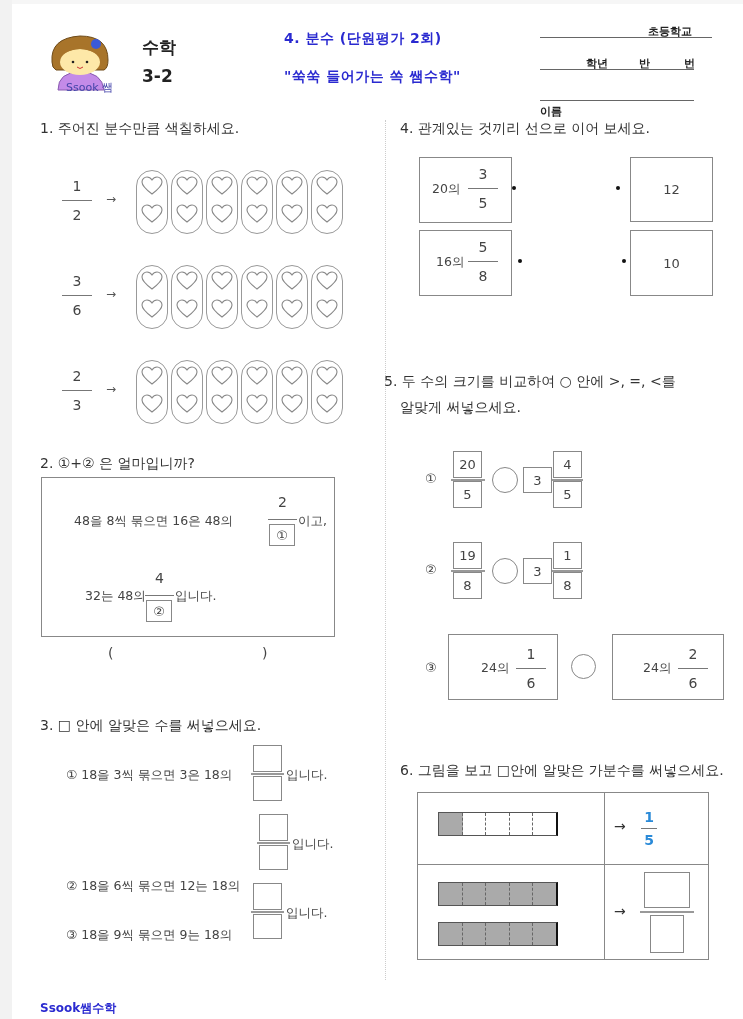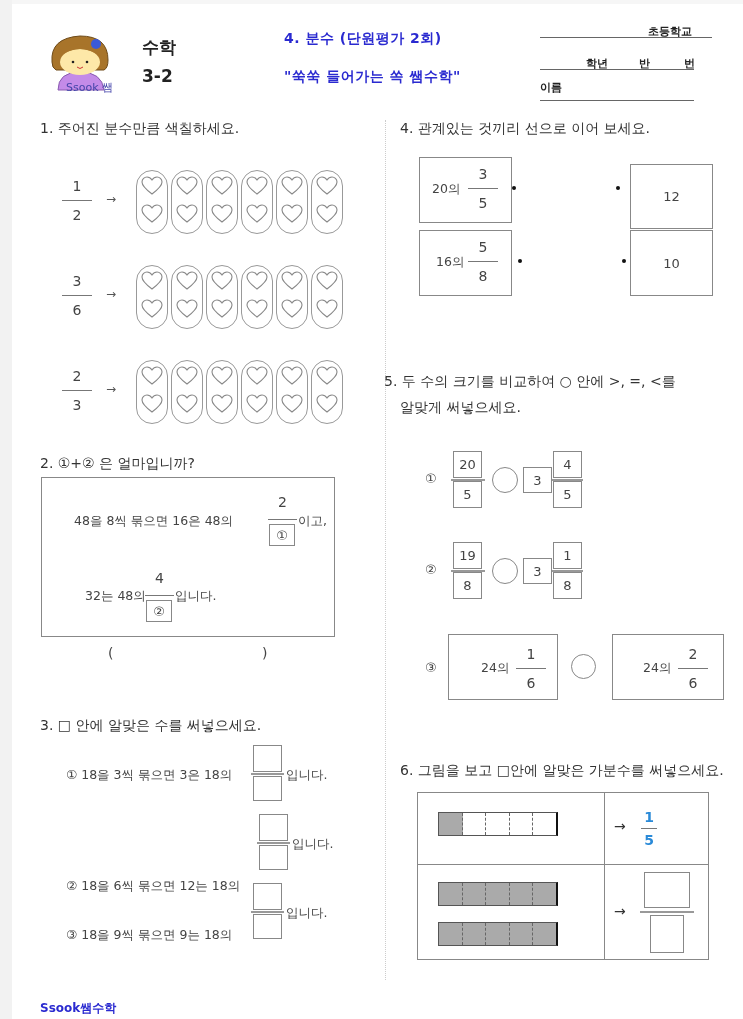--- a/index.html
+++ b/index.html
@@ -68,21 +68,21 @@
 <div class="abs hw grade">3-2</div>
 <div class="abs hw unit-title">4. 분수 (단원평가 2회)</div>
 <div class="abs hw slogan">"쑥쑥 들어가는 쏙 쌤수학"</div>
 
 <div class="abs hdr-lbl" style="left:648px;top:24px;">초등학교</div>
 <div class="abs hline" style="left:540px;top:37px;width:172px;"></div>
 <div class="abs hdr-lbl" style="left:586px;top:56px;">학년</div>
 <div class="abs hdr-lbl" style="left:639px;top:56px;">반</div>
 <div class="abs hdr-lbl" style="left:684px;top:56px;">번</div>
 <div class="abs hline" style="left:540px;top:69px;width:154px;"></div>
-<div class="abs hdr-lbl" style="left:540px;top:80px;text-align:center;">이름</div>
+<div class="abs hdr-lbl" style="left:540px;top:104px;text-align:center;">이름</div>
 <div class="abs hline" style="left:540px;top:100px;width:154px;"></div>
 
 <div class="abs divider"></div>
 
 <div class="abs q-title" style="left:40px;top:120px;">1. 주어진 분수만큼 색칠하세요.</div>
 
 <div id="q1-rows">
     <div class="frac" style="left:62px;top:178px;">
       <span>1</span>
       <span class="bar"></span>
@@ -300,21 +300,21 @@
     <div class="dot" style="left:512px;top:186px;"></div>
     <div class="box" style="left:419px;top:230px;width:93px;height:66px;"></div>
     <div class="txt" style="left:436px;top:254px;">16의</div>
     <div class="frac" style="left:468px;top:239px;">
       <span>5</span>
       <span class="bar"></span>
       <span>8</span>
     </div>
     <div class="dot" style="left:518px;top:259px;"></div>
     <div class="dot" style="left:616px;top:186px;"></div>
-    <div class="smallbox" style="left:630px;top:157px;width:83px;height:65px;margin-top:7px;">12</div>
+    <div class="smallbox" style="left:630px;top:157px;width:83px;height:65px;">12</div>
     <div class="dot" style="left:622px;top:259px;"></div>
     <div class="smallbox" style="left:630px;top:230px;width:83px;height:66px;">10</div>
   </div>
 
 <div class="abs q-title" style="left:384px;top:373px;">5. 두 수의 크기를 비교하여 ○ 안에 &gt;, =, &lt;를</div>
 <div class="abs q-title" style="left:400px;top:399px;">알맞게 써넣으세요.</div>
 <div id="q5-items">
     <div class="txt" style="left:425px;top:471px;font-size:13px;">①</div>
     <div class="smallbox" style="left:453px;top:451px;width:29px;height:27px;">20</div>
     <div class="thickbar" style="left:451px;top:479px;width:34px;"></div>

